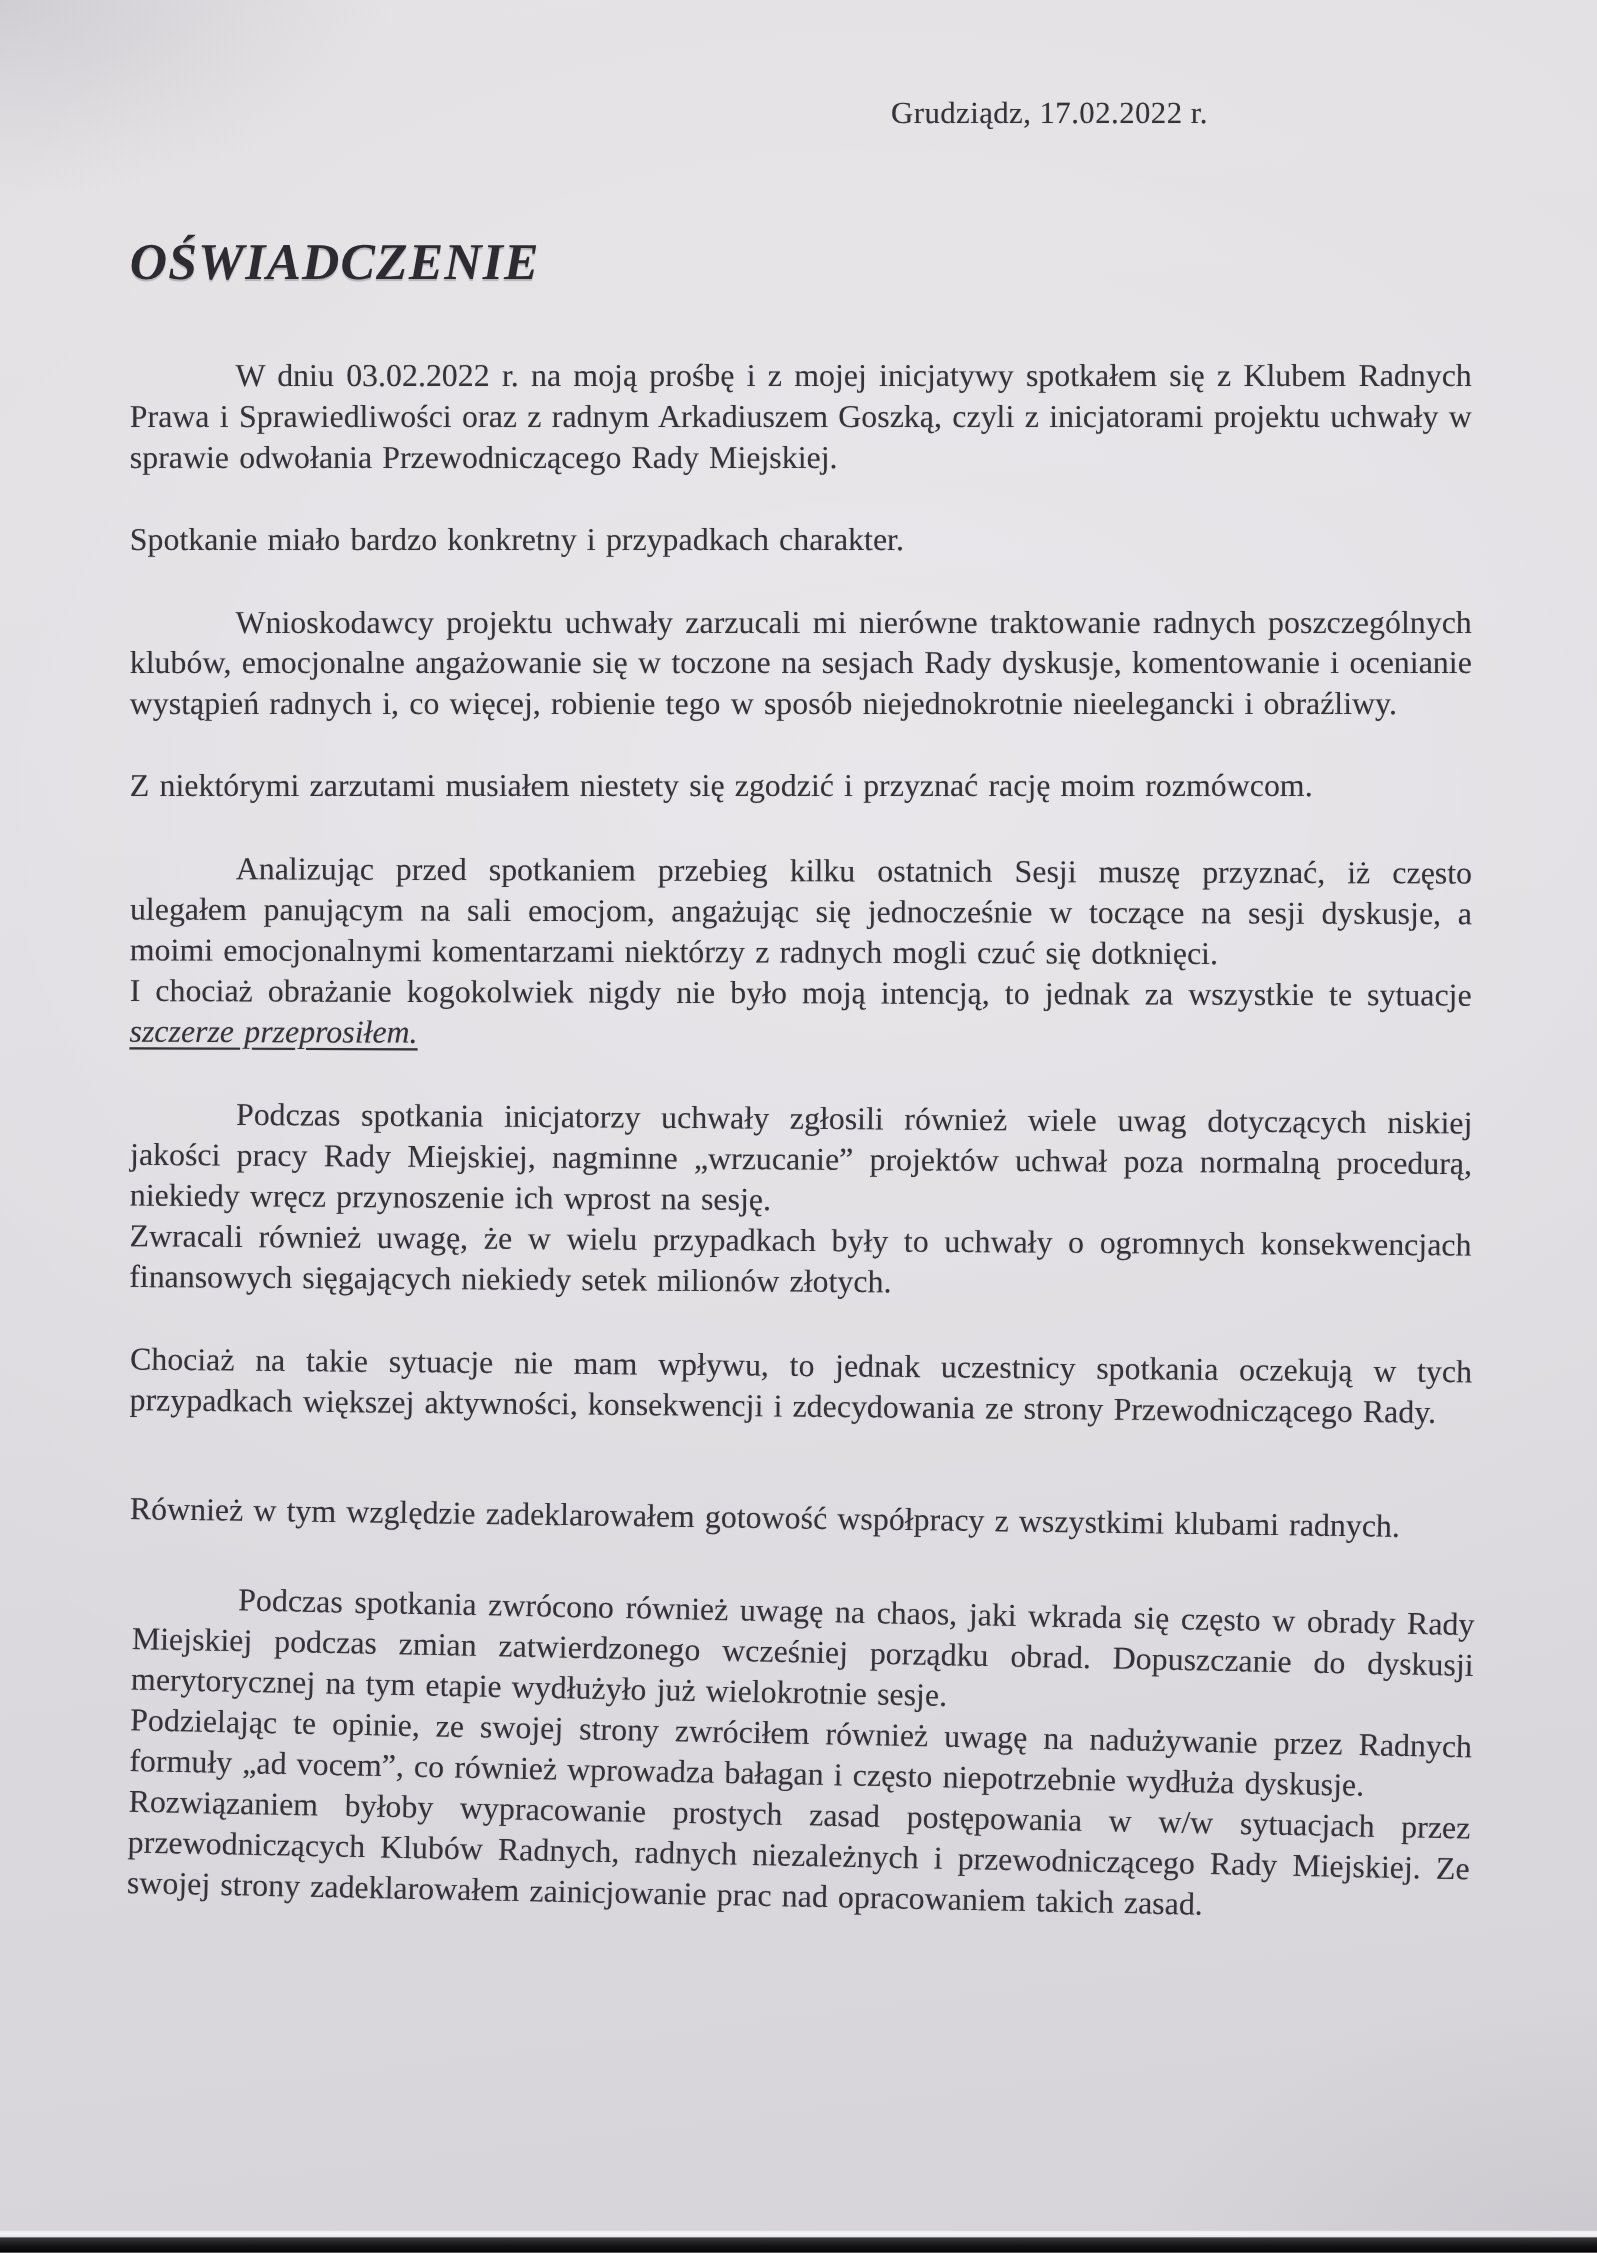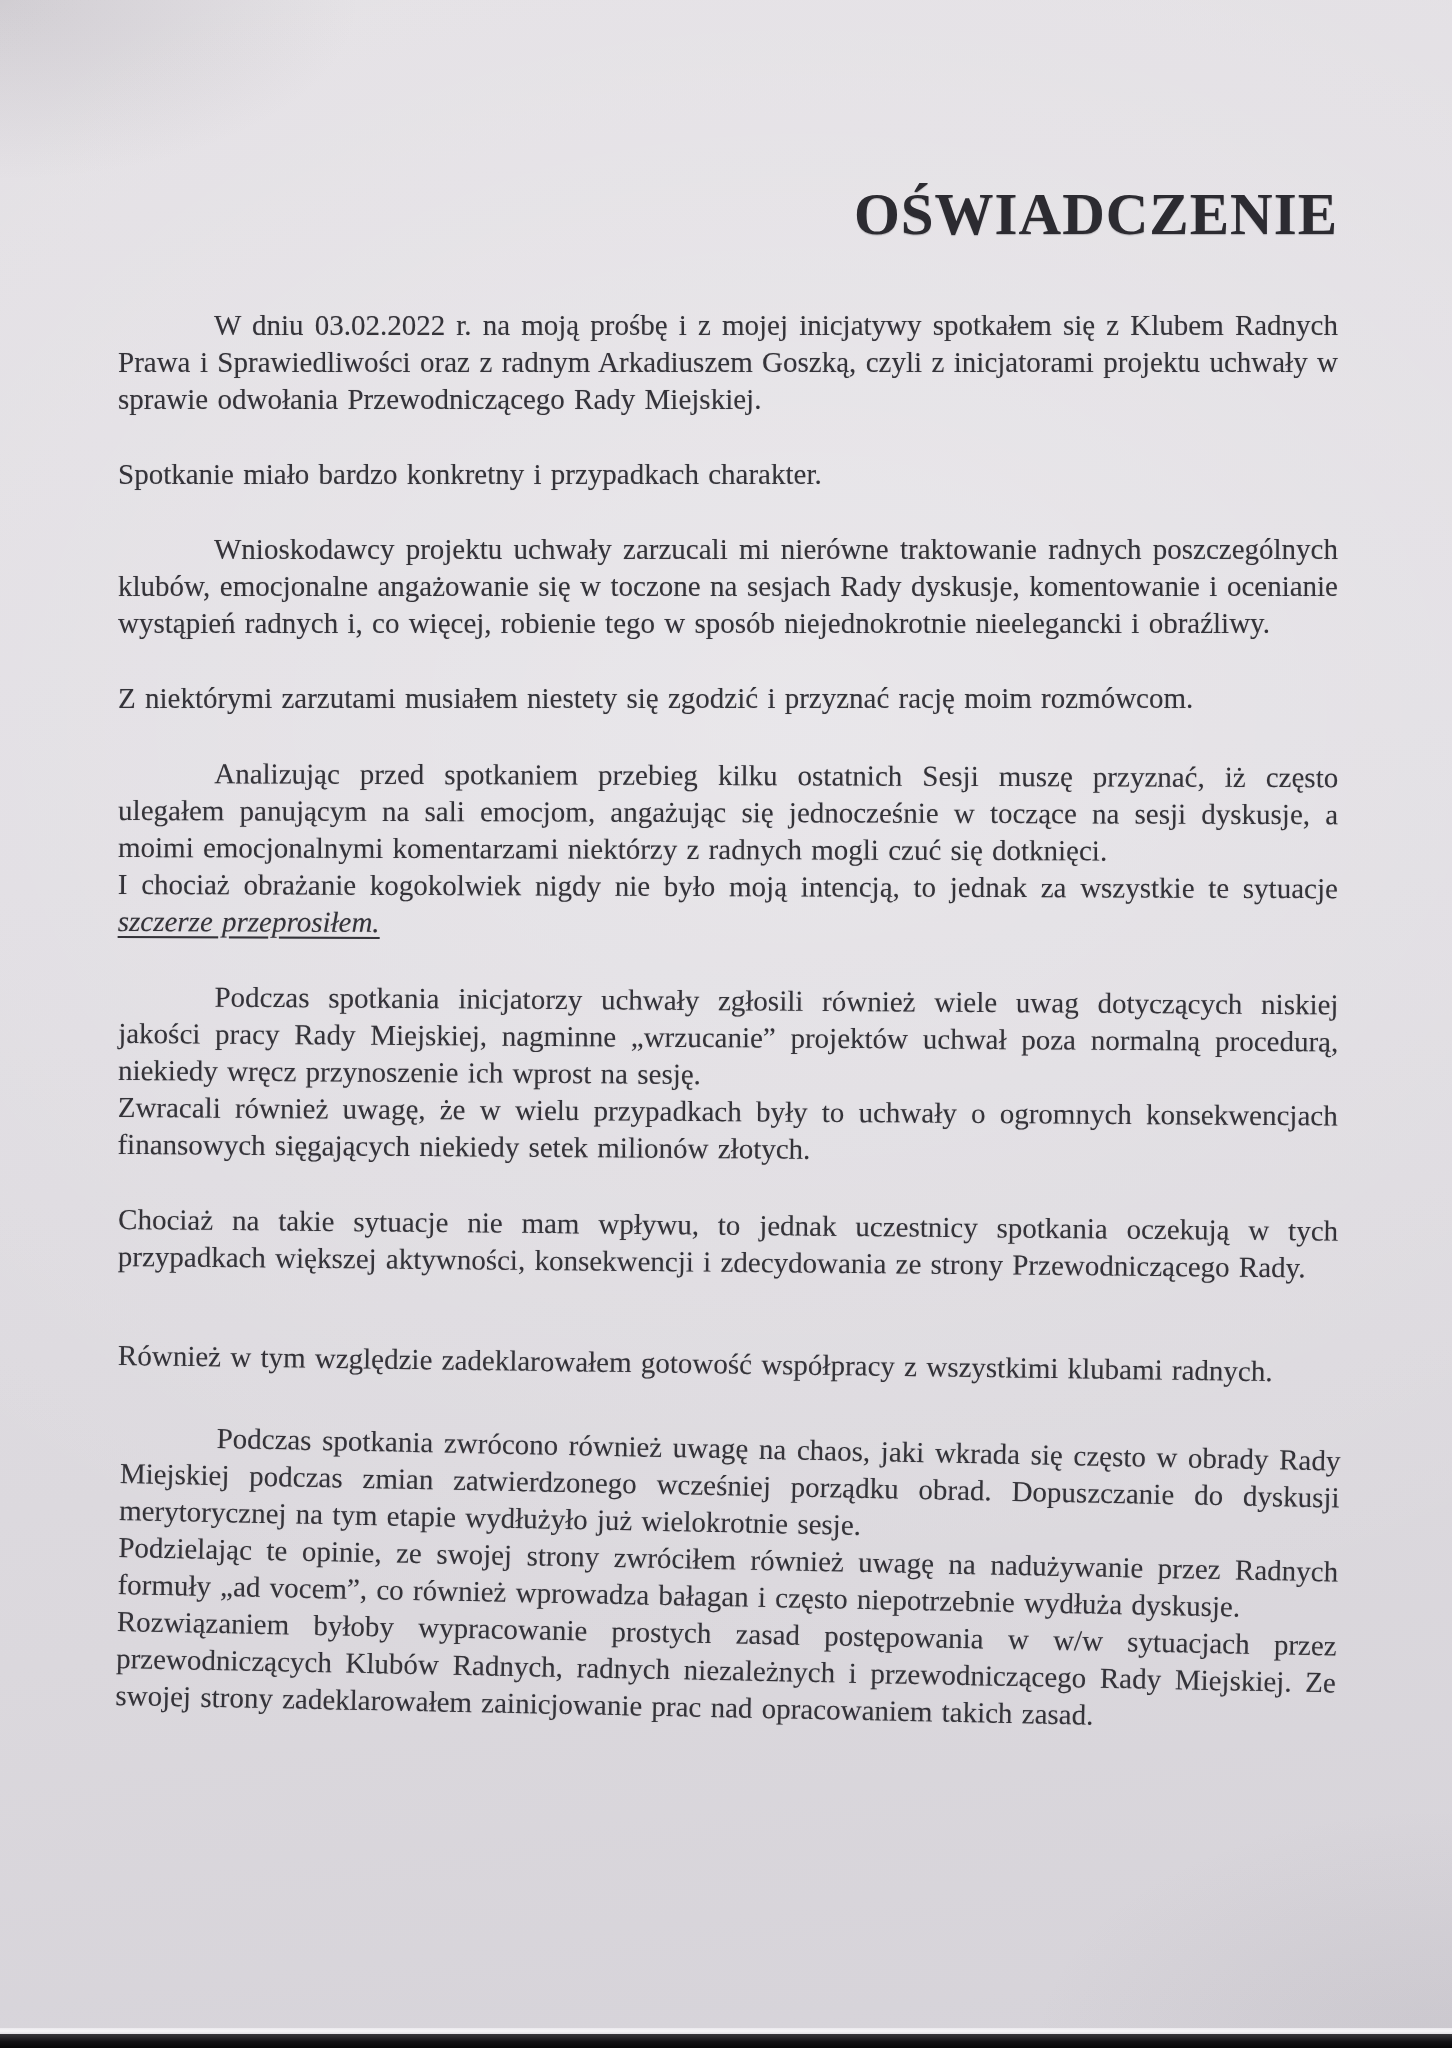--- a/index.html
+++ b/index.html
@@ -26,26 +26,27 @@
   }
   .date-line{
     margin-left:692px;
     font-size:28px;
     letter-spacing:.4px;
     white-space:nowrap;
     text-shadow:0 0 1px rgba(52,51,57,.35);
   }
   .title{
     margin:92px 0 58px 0;
-    text-align:right;
-    font-size:59px;
+    text-align:left;
+    font-size:47px;
     font-weight:bold;
     letter-spacing:1px;
     color:#2c2b31;
     text-shadow:0 1px 1px rgba(44,43,49,.25);
+    font-style:italic;
   }
   .doc-body{font-size:29px;line-height:37px;}
   .para{
     margin:0 0 38px 0;
     text-align:justify;
     word-spacing:2px;
     transform-origin:0 50%;
     text-shadow:0 0 1px rgba(52,51,57,.30);
   }
   .para.indent{text-indent:96px;}
@@ -68,20 +69,21 @@
   .bottom-edge{
     position:absolute;left:0;bottom:0;width:100%;height:14px;
     background:linear-gradient(#3a393d,#121114 55%,#060607);
   }
 </style>
 </head>
 <body>
 
 <div class="page">
   <div class="content">
+    <div class="date-line">Grudziądz, 17.02.2022 r.</div>
     <h1 class="title">OŚWIADCZENIE</h1>
     <div class="doc-body">
         <p class="para indent"><span>W dniu 03.02.2022 r. na moją prośbę i z mojej inicjatywy spotkałem się z Klubem Radnych Prawa i Sprawiedliwości oraz z radnym Arkadiuszem Goszką, czyli z inicjatorami projektu uchwały w sprawie odwołania Przewodniczącego Rady Miejskiej.</span></p>
         <p class="para"><span>Spotkanie miało bardzo konkretny i przypadkach charakter.</span></p>
         <p class="para indent"><span>Wnioskodawcy projektu uchwały zarzucali mi nierówne traktowanie radnych poszczególnych klubów, emocjonalne angażowanie się w toczone na sesjach Rady dyskusje, komentowanie i ocenianie wystąpień radnych i, co więcej, robienie tego w sposób niejednokrotnie nieelegancki i obraźliwy.</span></p>
         <p class="para"><span>Z niektórymi zarzutami musiałem niestety się zgodzić i przyznać rację moim rozmówcom.</span></p>
         <p class="para indent"><span>Analizując przed spotkaniem przebieg kilku ostatnich Sesji muszę przyznać, iż często ulegałem panującym na sali emocjom, angażując się jednocześnie w toczące na sesji dyskusje, a moimi emocjonalnymi komentarzami niektórzy z radnych mogli czuć się dotknięci.</span><br><span>I chociaż obrażanie kogokolwiek nigdy nie było moją intencją, to jednak za wszystkie te sytuacje </span><span class="underline">szczerze przeprosiłem.</span></p>
         <p class="para indent"><span>Podczas spotkania inicjatorzy uchwały zgłosili również wiele uwag dotyczących niskiej jakości pracy Rady Miejskiej, nagminne „wrzucanie” projektów uchwał poza normalną procedurą, niekiedy wręcz przynoszenie ich wprost na sesję.</span><br><span>Zwracali również uwagę, że w wielu przypadkach były to uchwały o ogromnych konsekwencjach finansowych sięgających niekiedy setek milionów złotych.</span></p>
         <p class="para"><span>Chociaż na takie sytuacje nie mam wpływu, to jednak uczestnicy spotkania oczekują w tych przypadkach większej aktywności, konsekwencji i zdecydowania ze strony Przewodniczącego Rady.</span></p>
         <p class="para"><span>Również w tym względzie zadeklarowałem gotowość współpracy z wszystkimi klubami radnych.</span></p>

